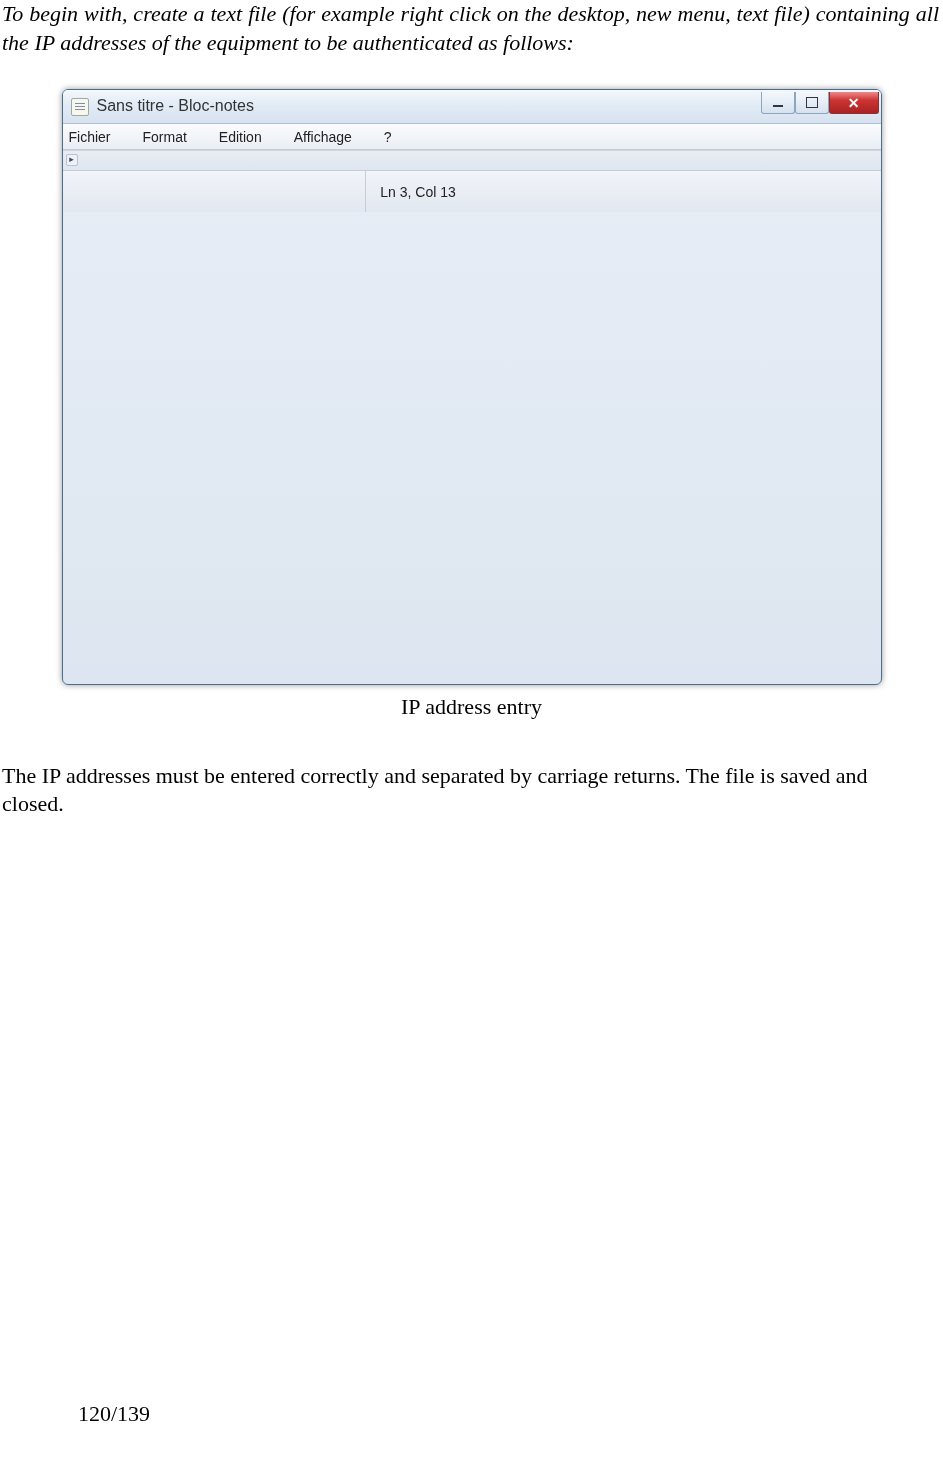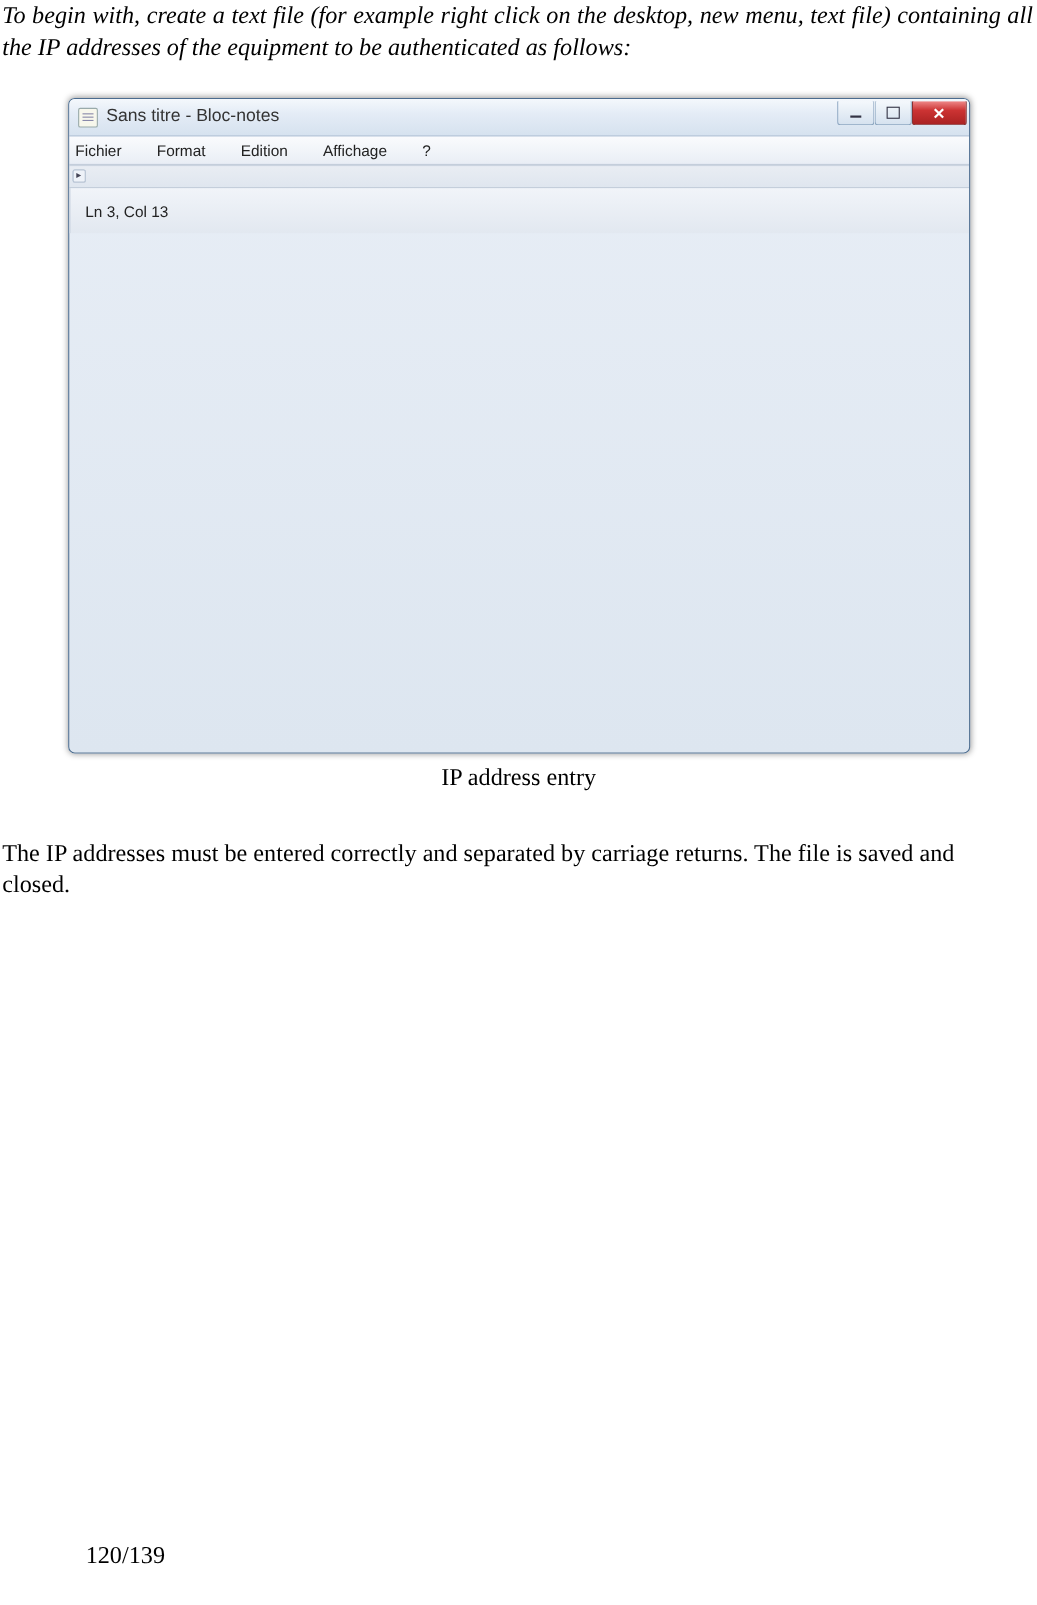--- a/index.html
+++ b/index.html
@@ -137,21 +137,21 @@
       border-top: 1px solid #cbd4e0;
       position: relative;
     }
     .np-hscroll .sc-arrow { top: 3px; }
     .sc-left { left: 3px; } .sc-right { right: 22px; }
     .np-status {
       height: 42px;
       background: linear-gradient(#f1f4f9,#e2e8f0);
       border-top: 1px solid #c4cedb;
       display: flex;
-      justify-content: flex-start;
+      justify-content: center;
       align-items: center;
       padding-right: 108px;
       font-family: "Segoe UI", Tahoma, sans-serif;
       font-size: 14px;
       color: #222;
     }
     .np-status-cell {
       border-left: 1px solid #c4cedb;
       padding: 0 14px;
       height: 100%;

